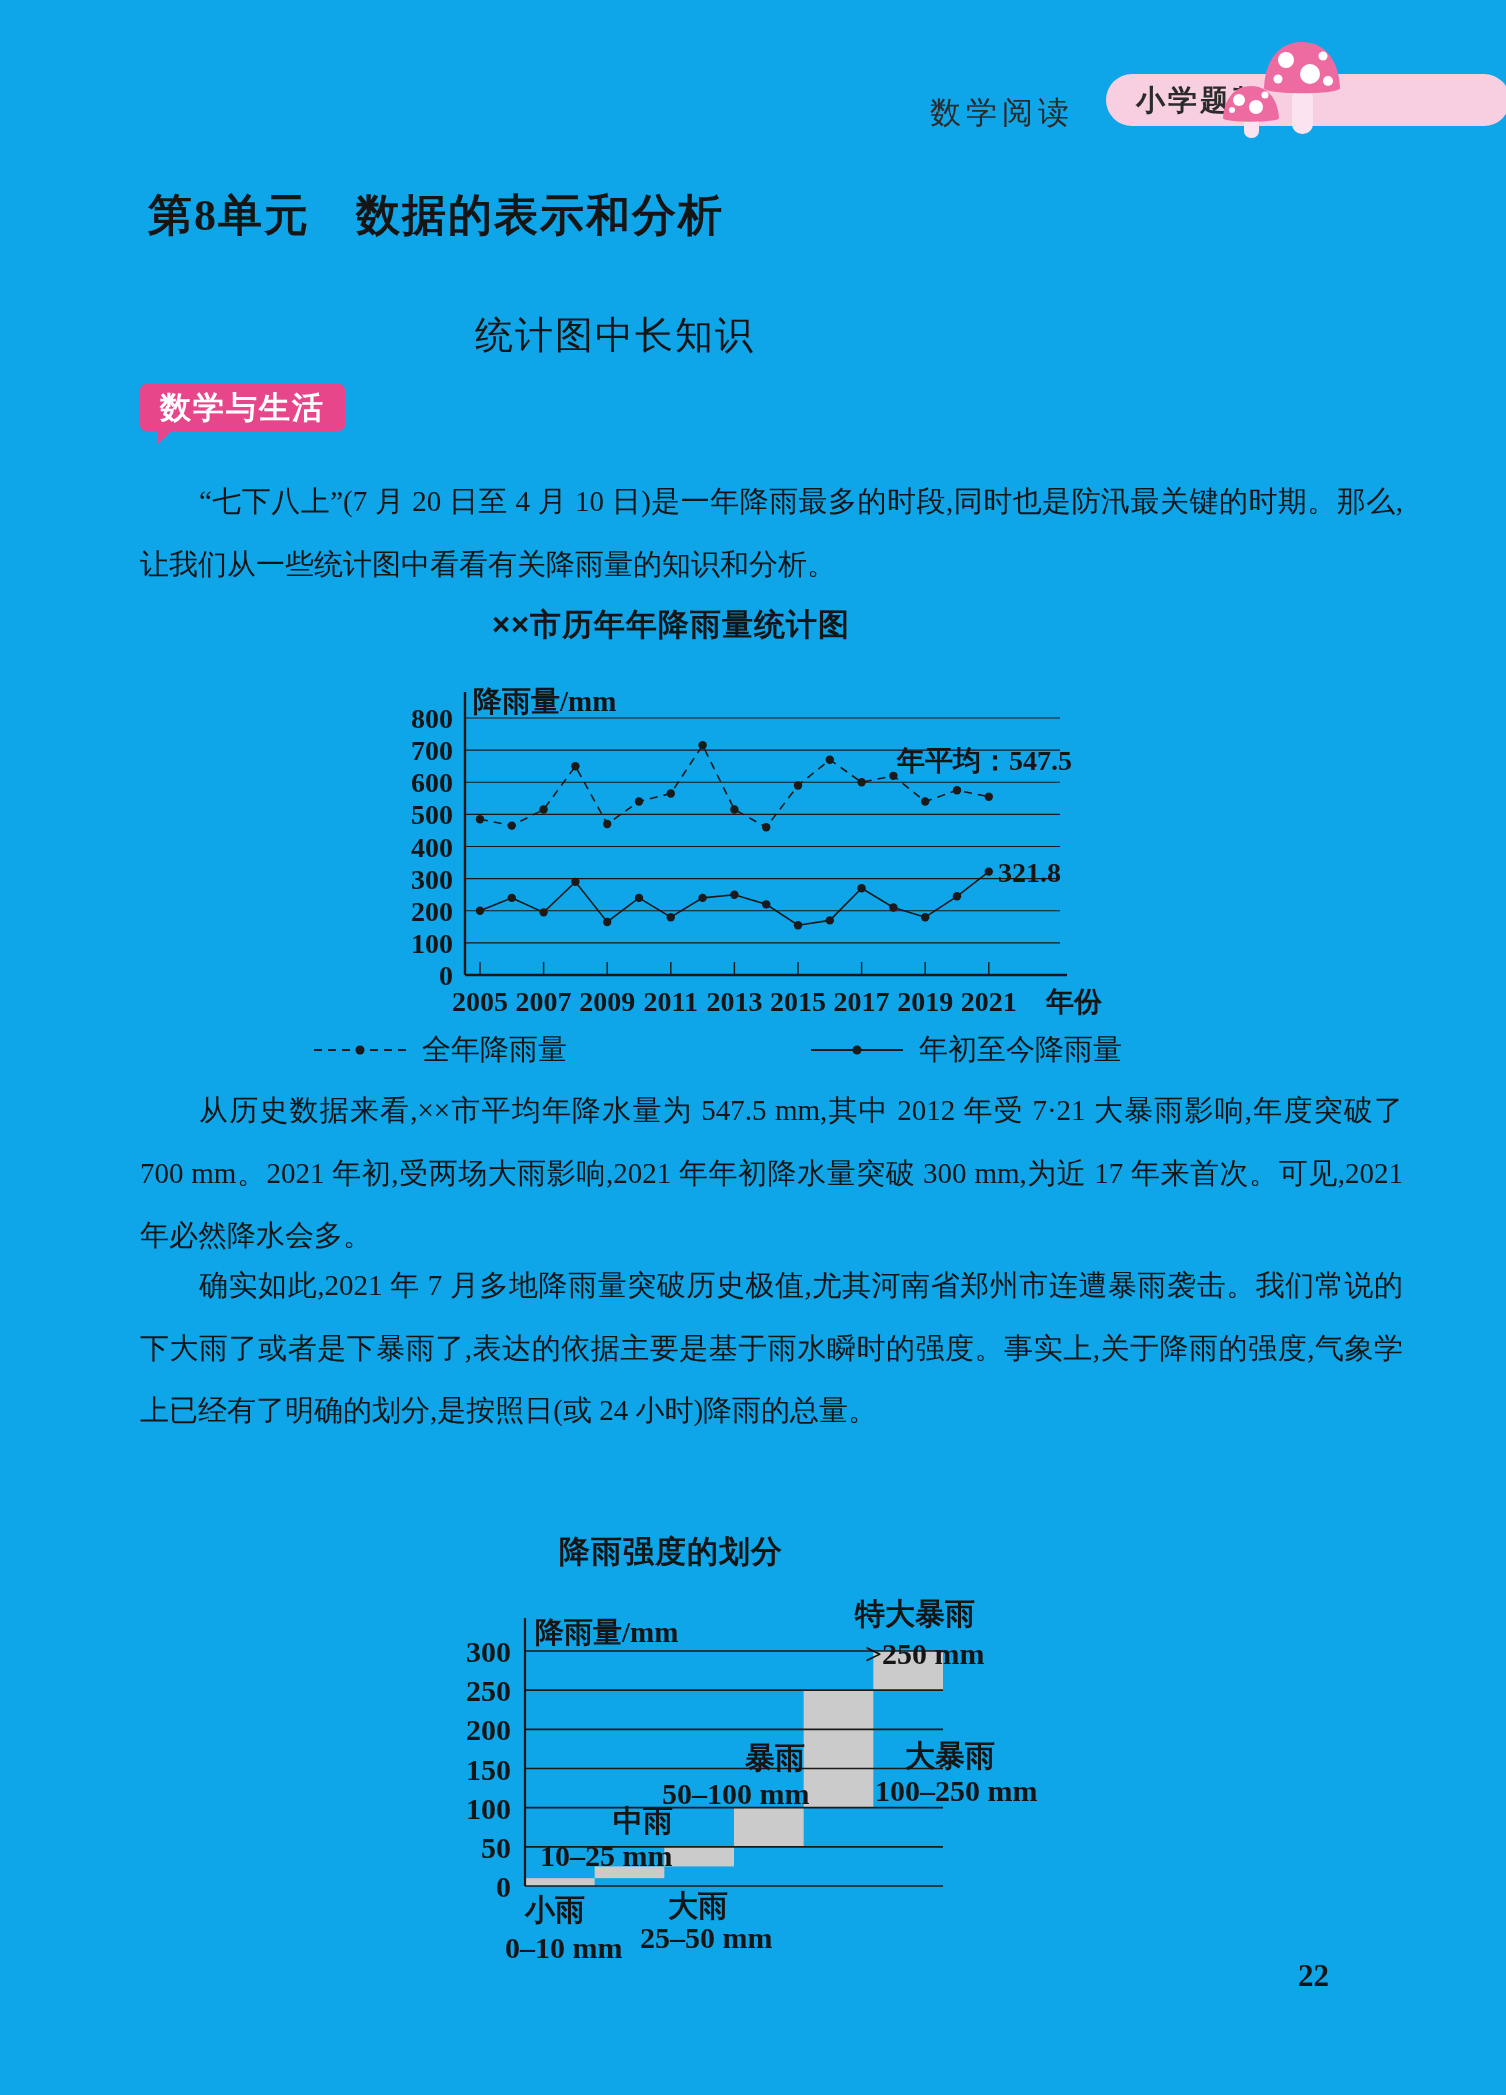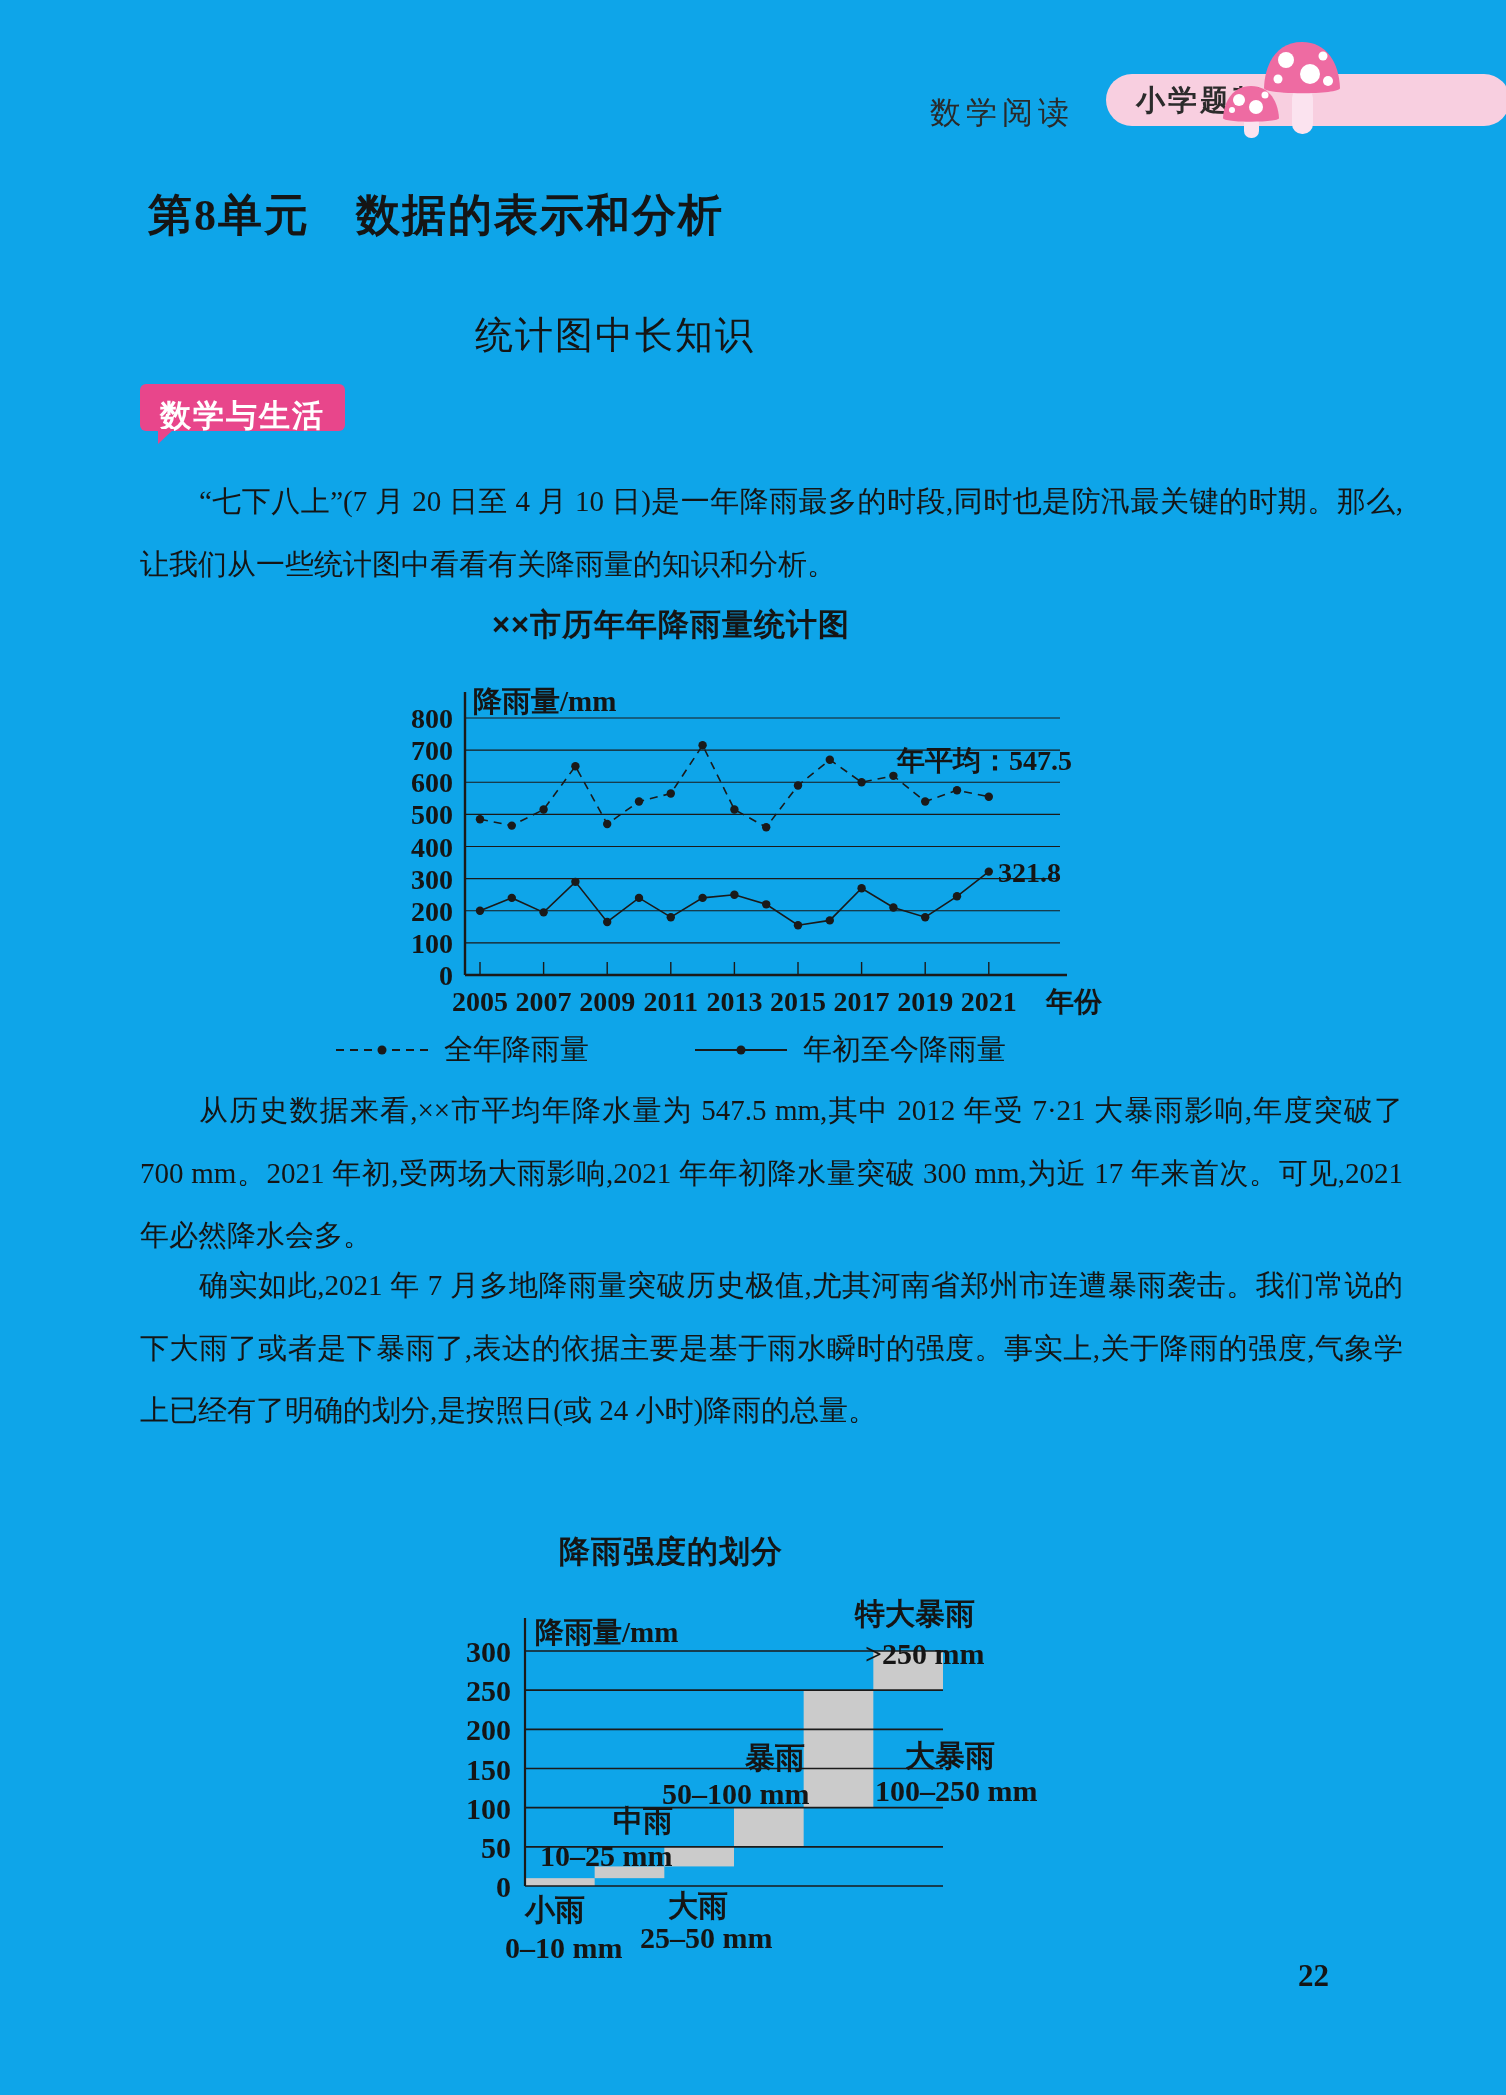--- a/index.html
+++ b/index.html
@@ -12,35 +12,35 @@
   .header-label{left:930px;top:92px;font-size:31px;letter-spacing:5px;color:#2a2a2a}
   .header-badge{left:1106px;top:74px;width:404px;height:52px;background:#f8cfe0;border-radius:28px}
   .header-badge span{display:block;padding-left:30px;line-height:52px;font-weight:700;font-size:29px;
         color:#2b2b2b;letter-spacing:3px;font-family:"Liberation Sans","DejaVu Sans",sans-serif}
   .mushroom-big{left:1256px;top:36px}
   .mushroom-small{left:1218px;top:82px}
 
   .unit-title{left:148px;top:186px;font-size:44px;font-weight:700;letter-spacing:2px}
   .section-title{left:0;width:1230px;top:310px;text-align:center;font-size:38px;font-weight:500;letter-spacing:2px}
 
-  .tag-badge{left:140px;top:384px;height:47px;line-height:47px;padding:8px 20px;background:#e8468b;color:#fff;
+  .tag-badge{left:140px;top:384px;height:47px;line-height:47px;padding:0 20px;background:#e8468b;color:#fff;
         font-weight:700;font-size:31px;border-radius:6px;letter-spacing:2px}
   .tag-badge::after{content:"";position:absolute;left:18px;bottom:-13px;width:0;height:0;
         border-top:15px solid #e8468b;border-right:16px solid transparent}
 
   .para{left:140px;width:1263px;font-size:29px;line-height:62.5px;text-align:justify;text-indent:59px}
   #p1{top:470px}#p2{top:1079px}#p3{top:1254px}
 
   .chart-title{left:0;width:1342px;text-align:center;font-weight:700;font-size:31px;letter-spacing:1px}
   #chart1-title{top:604px}
   #chart2-title{top:1531px}
   #chart1-wrap{left:330px;top:684px}
   #chart2-wrap{left:430px;top:1576px}
 
-  .legend{left:334px;top:1030px;width:810px;display:flex;justify-content:flex-start;gap:104px;align-items:center}
+  .legend{left:312px;top:1030px;width:810px;display:flex;justify-content:space-between;gap:104px;align-items:center}
   .legend-item{display:flex;align-items:center;gap:14px;font-size:29px}
 
   .page-number{left:1298px;top:1958px;font-size:31px;font-weight:700}
 
   svg text{font-family:"Liberation Serif","DejaVu Serif",serif;fill:#151515}
   .tick{font-size:28px;font-weight:700}
   .tick2{font-size:30px;font-weight:700}
   .axis-label{font-size:29px;font-weight:700}
   .annot{font-size:28px;font-weight:700}
   .cat{font-size:30px;font-weight:700}

